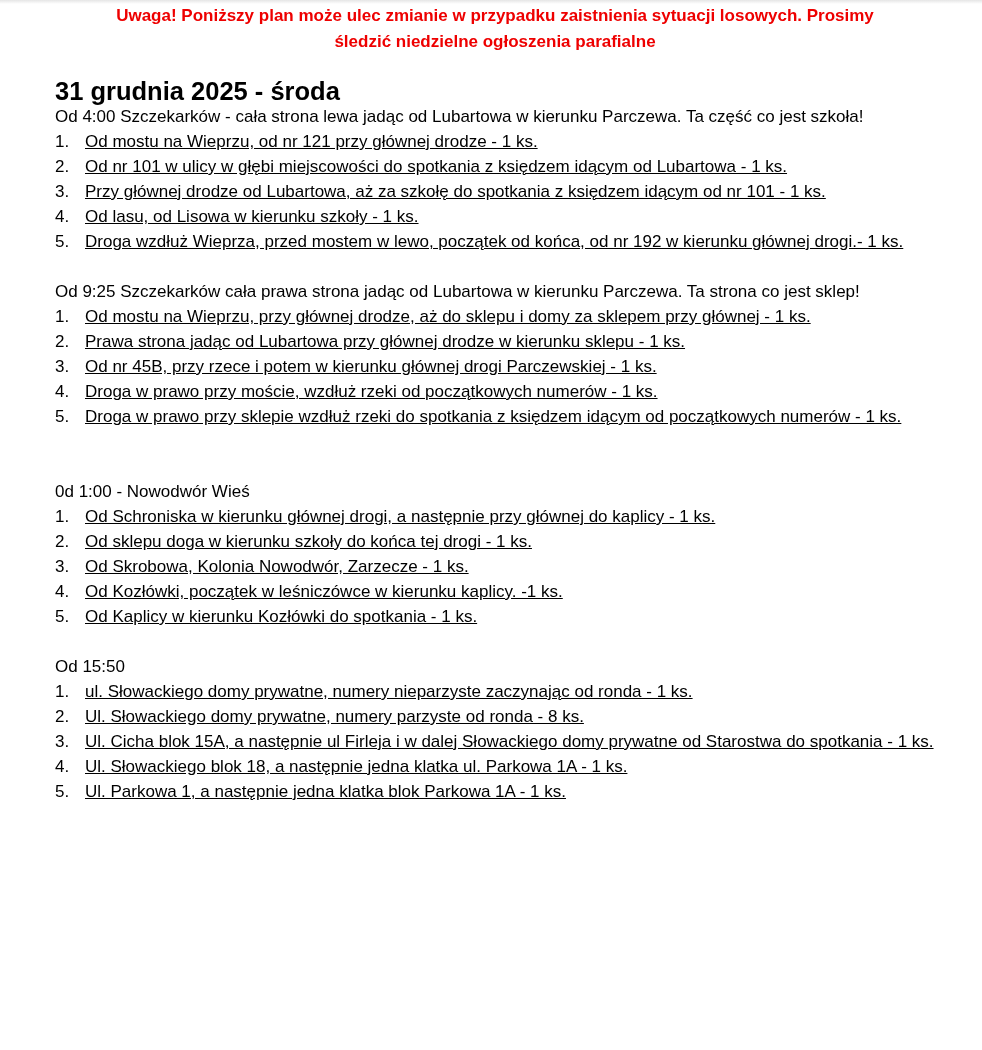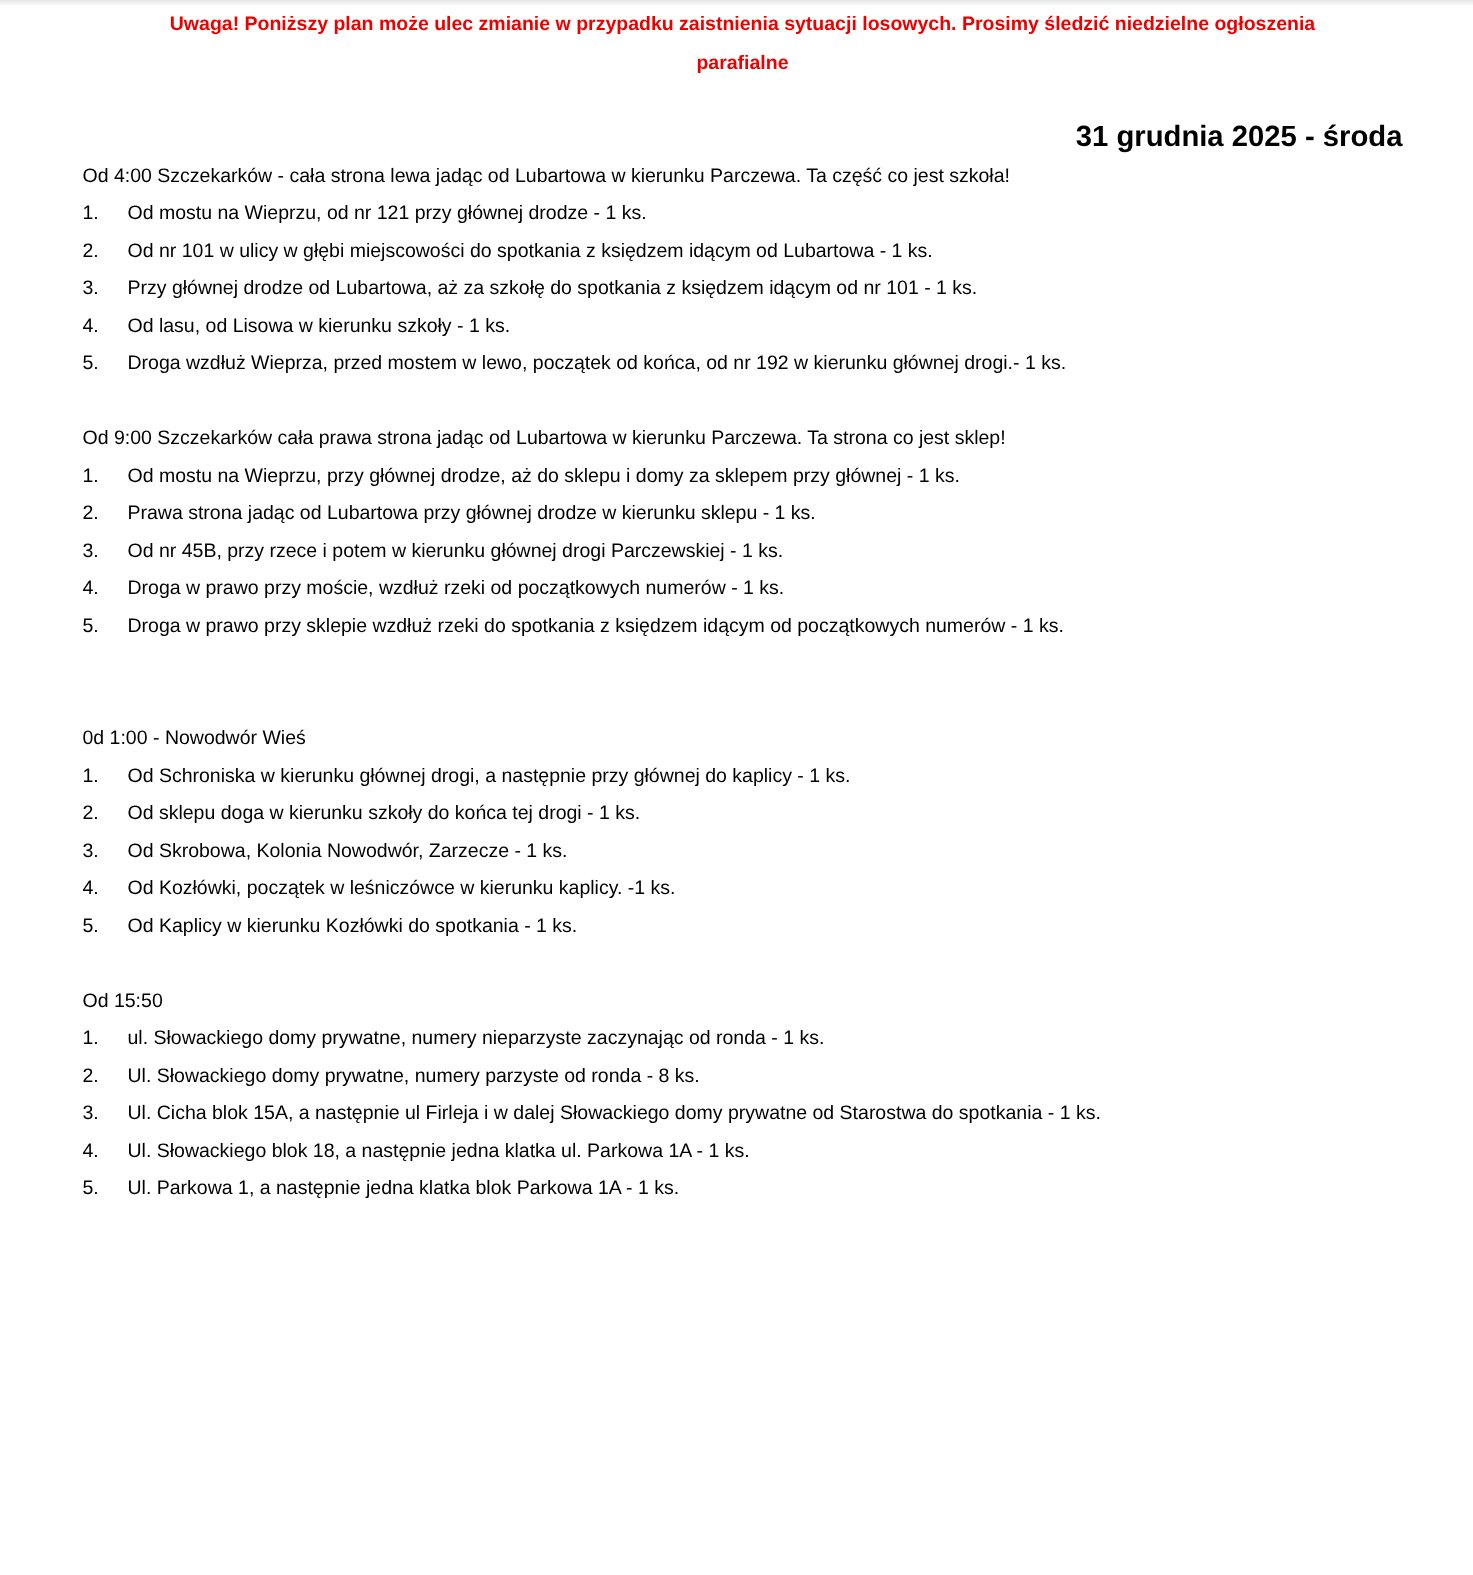--- a/index.html
+++ b/index.html
@@ -19,34 +19,34 @@
       position: absolute;
       left: 0; top: 0; right: 0;
       height: 4px;
       background: linear-gradient(to bottom, rgba(0,0,0,0.10), rgba(0,0,0,0));
     }
     .page {
       position: absolute;
       left: 55px;
       top: 3px;
       width: 880px;
-      font-size: 13px;
+      font-size: 17px;
       line-height: 25px;
     }
     .warning {
       color: #ee0000;
       font-weight: bold;
       text-align: center;
       margin: 0;
       padding: 0 40px;
       line-height: 26px;
     }
     .section-title {
       font-weight: bold;
-      text-align: right;
+      text-align: left;
       margin: 0;
       line-height: 25px;
     }
     .intro {
       margin: 0;
     }
     ol.items {
       list-style: none;
       margin: 0;
       padding: 0;
@@ -54,20 +54,21 @@
     ol.items li {
       display: flex;
       margin: 0;
     }
     ol.items li .num {
       flex: 0 0 30px;
       width: 30px;
     }
     ol.items li .txt {
       flex: 1 1 auto;
+      text-decoration: underline;
     }
     .gap-sm { height: 24px; }
     .gap-md { height: 25px; }
   </style>
 </head>
 <body>
 
 <div class="top-shadow"></div>
 
 <div class="page">
@@ -99,21 +100,21 @@
       <li>
           <span class="num">5.</span>
           <span class="txt">Droga wzdłuż Wieprza, przed mostem w lewo, początek od końca, od nr 192 w kierunku głównej drogi.- 1 ks.</span>
         </li>
     </ol>
   </section>
 
   <div class="gap-md"></div>
 
   <section>
-    <p class="intro">Od 9:00 Szczekarków cała prawa strona jadąc od Lubartowa w kierunku Parczewa. Ta strona co jest sklep!</p>
+    <p class="intro">Od 9:25 Szczekarków cała prawa strona jadąc od Lubartowa w kierunku Parczewa. Ta strona co jest sklep!</p>
     <ol class="items">
       <li>
           <span class="num">1.</span>
           <span class="txt">Od mostu na Wieprzu, przy głównej drodze, aż do sklepu i domy za sklepem przy głównej - 1 ks.</span>
         </li>
       <li>
           <span class="num">2.</span>
           <span class="txt">Prawa strona jadąc od Lubartowa przy głównej drodze w kierunku sklepu - 1 ks.</span>
         </li>
       <li>

